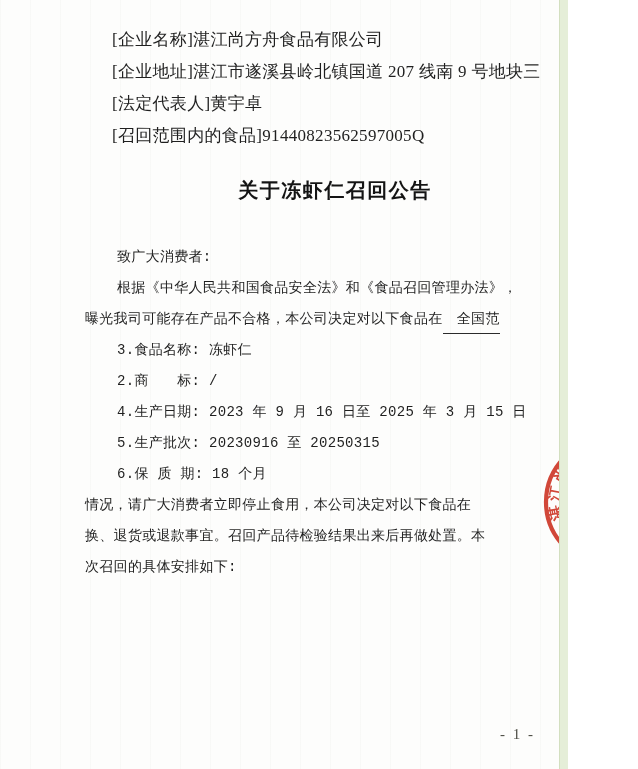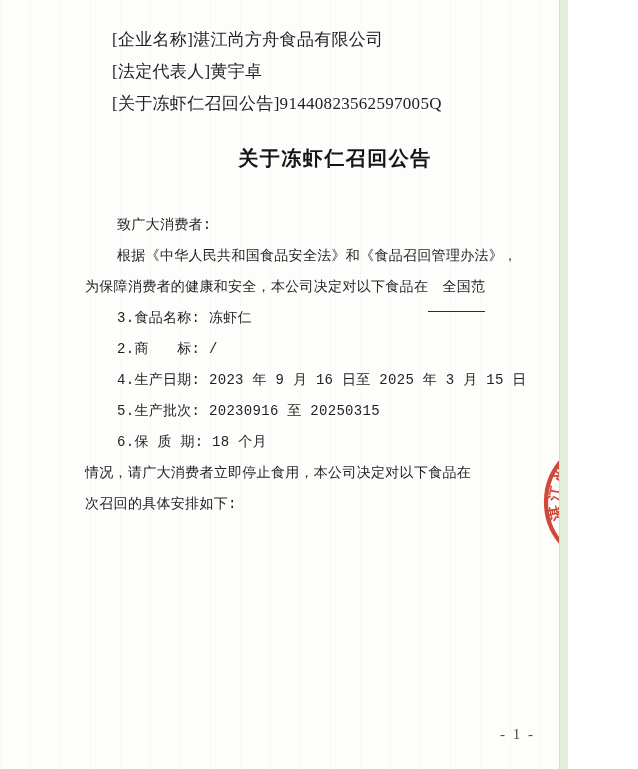--- a/index.html
+++ b/index.html
@@ -19,21 +19,21 @@
   .header-line{font-size:17px;line-height:32px;white-space:pre;letter-spacing:0.3px;}
   .doc-title{
     margin:20px 0 0 0;
     font-family:"Liberation Sans","DejaVu Sans",sans-serif;
     font-weight:700;font-size:20px;line-height:36px;
     text-align:center;letter-spacing:1.5px;color:#141414;
   }
   .bodytext{margin-top:34px;font-size:14px;line-height:31px;letter-spacing:0.3px;font-family:Liberation Mono, monospace;}
   .line{white-space:pre;}
   .indent{padding-left:32px;}
-  .u{border-bottom:1.5px solid #2b2b2b;padding-bottom:16px;}
+  .u{border-bottom:1.5px solid #2b2b2b;padding-bottom:6px;}
   .page-number{
     position:absolute;left:500px;top:726px;
     font-size:15px;letter-spacing:2px;color:#4c4c44;
   }
   .stamp-svg{
     position:absolute;left:0;top:0;z-index:3;
     pointer-events:none;opacity:0.92;mix-blend-mode:multiply;
   }
   .scan-edge{
     position:absolute;right:0;top:0;width:8px;height:769px;
@@ -42,41 +42,43 @@
 </style>
 </head>
 <body>
 
 <div class="page">
 
   <div class="content">
 
     <div class="header-block">
       <div class="header-line">[企业名称]湛江尚方舟食品有限公司</div>
+      <div class="header-line">[企业地址]湛江市遂溪县岭北镇国道 207 线南 9 号地块三</div>
       <div class="header-line">[法定代表人]黄宇卓</div>
-      <div class="header-line">[关于冻虾仁召回公告]91440823562597005Q</div>
+      <div class="header-line">[召回范围内的食品]91440823562597005Q</div>
     </div>
 
     <h1 class="doc-title">关于冻虾仁召回公告</h1>
 
     <div class="bodytext">
       <div class="line indent">致广大消费者:</div>
 
       <div class="line indent">根据《中华人民共和国食品安全法》和《食品召回管理办法》，</div>
 
-      <div class="line"><span>为保障消费者的健康和安全，本公司决定对以下食品在</span><span class="u">　全国范</span></div>
+      <div class="line"><span>曝光我司可能存在产品不合格，本公司决定对以下食品在</span><span class="u">　全国范</span></div>
 
 
       <div class="line indent">3.食品名称: 冻虾仁</div>
       <div class="line indent">2.商　　标: /</div>
       <div class="line indent">4.生产日期: 2023 年 9 月 16 日至 2025 年 3 月 15 日</div>
       <div class="line indent">5.生产批次: 20230916 至 20250315</div>
       <div class="line indent">6.保 质 期: 18 个月</div>
 
       <div class="line">情况，请广大消费者立即停止食用，本公司决定对以下食品在</div>
+      <div class="line">换、退货或退款事宜。召回产品待检验结果出来后再做处置。本</div>
       <div class="line">次召回的具体安排如下:</div>
     </div>
 
   </div>
 
   <svg class="stamp-svg" width="638" height="769" viewBox="0 0 638 769">
     <defs>
       <path id="sealArcTop" d="M 563.3,519.6 A 49,49 0 1 1 656.3,514.7" fill="none"></path>
       <path id="sealArcBottom" d="M 574,537 A 47,47 0 0 0 652,533" fill="none"></path>
     </defs>

